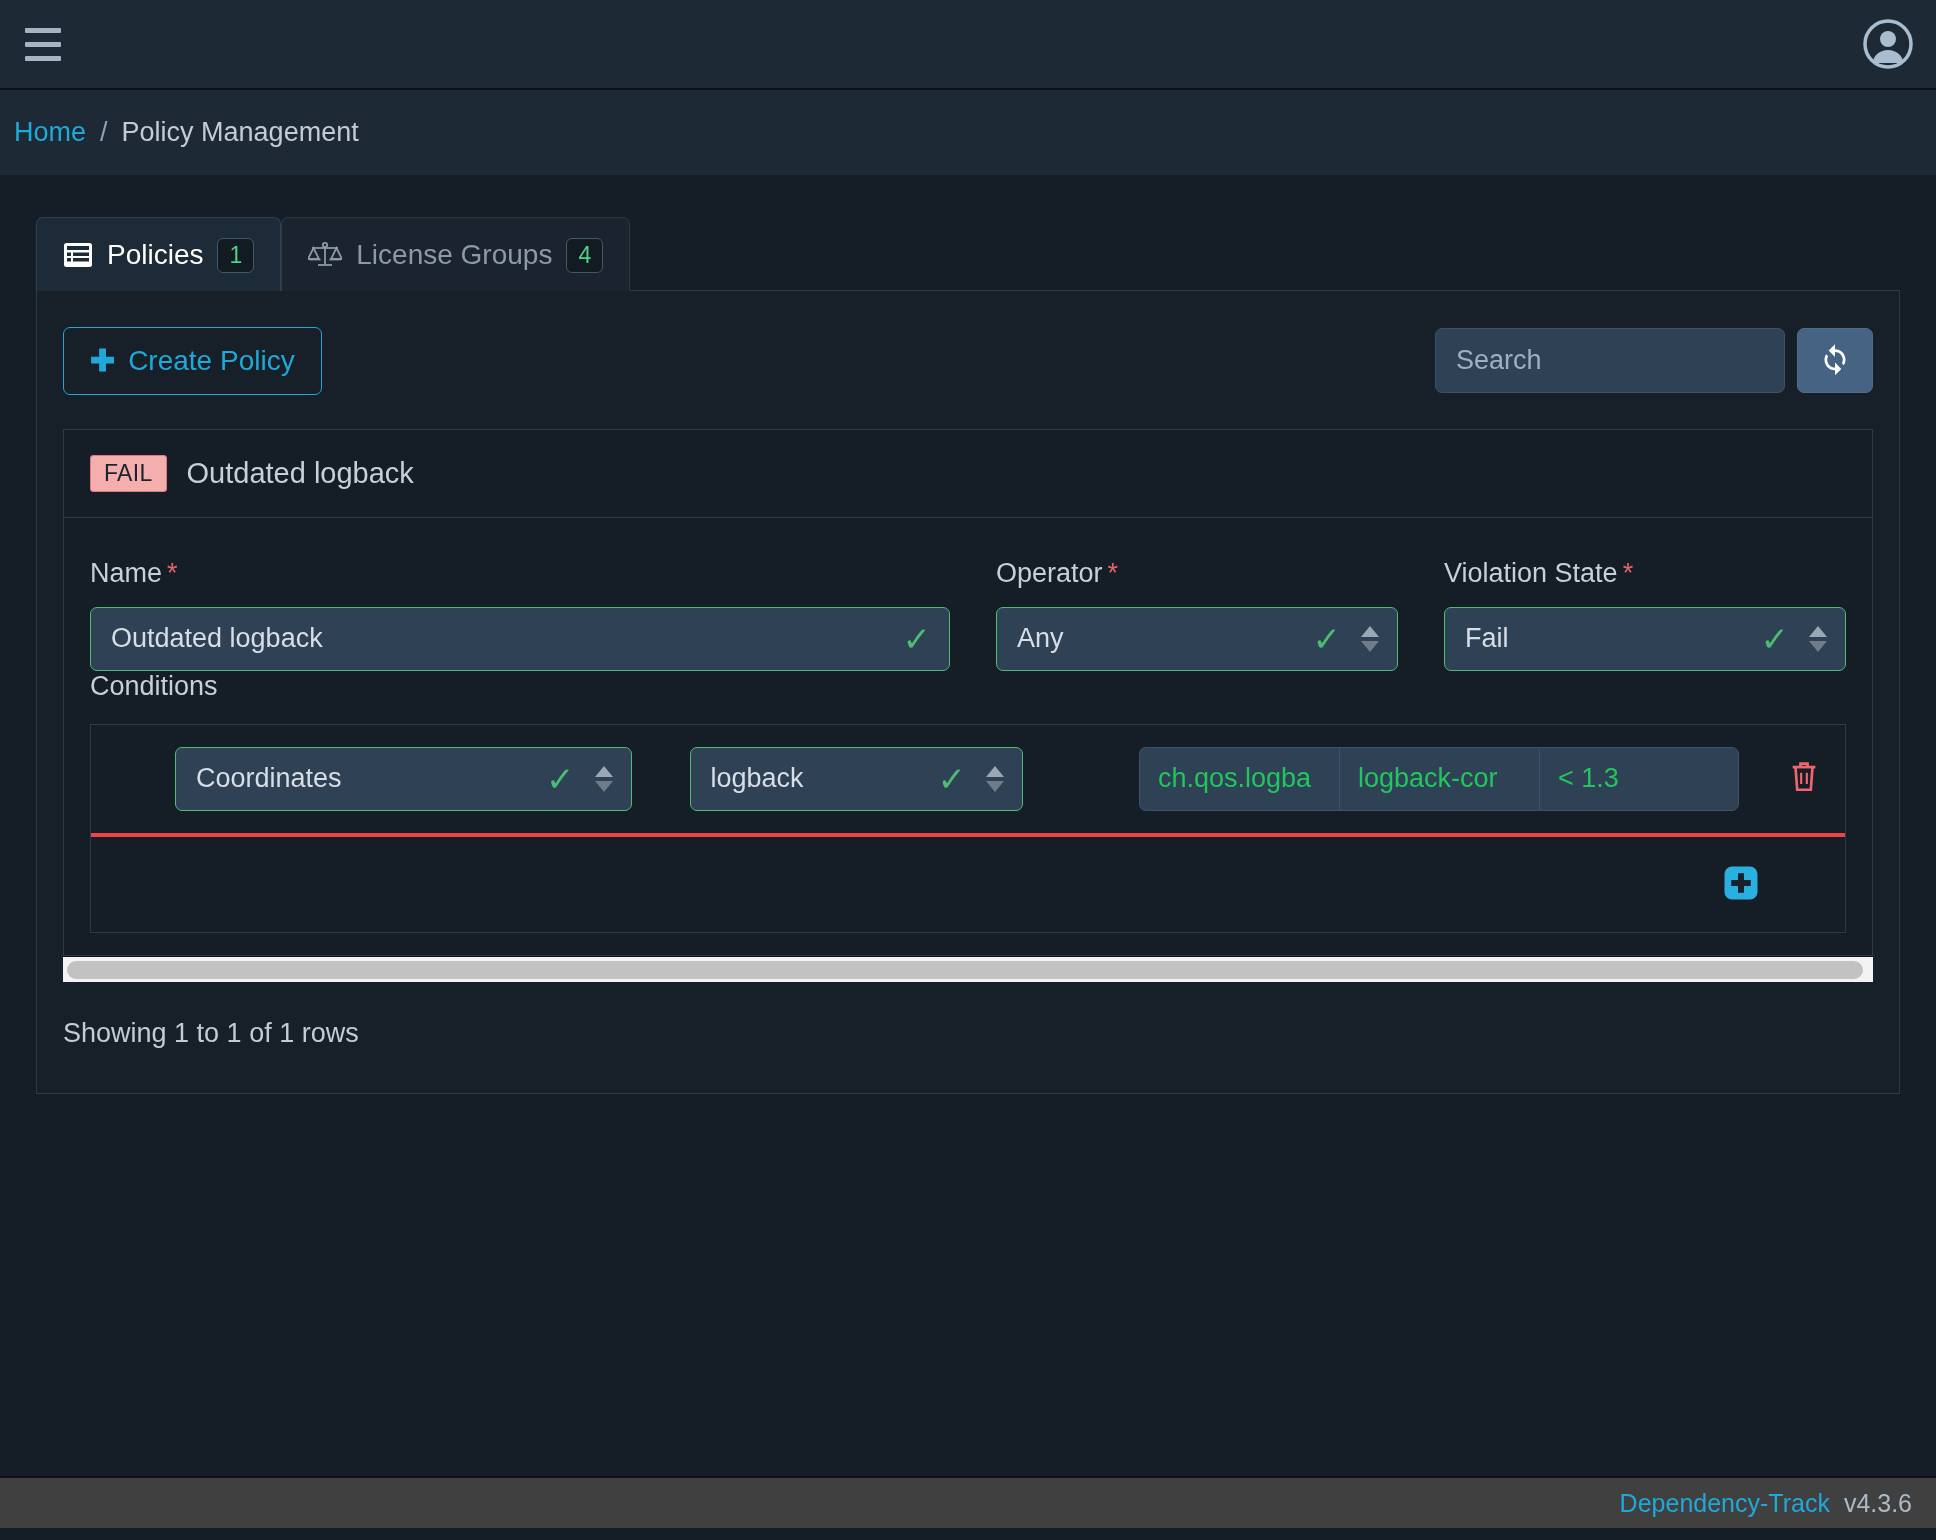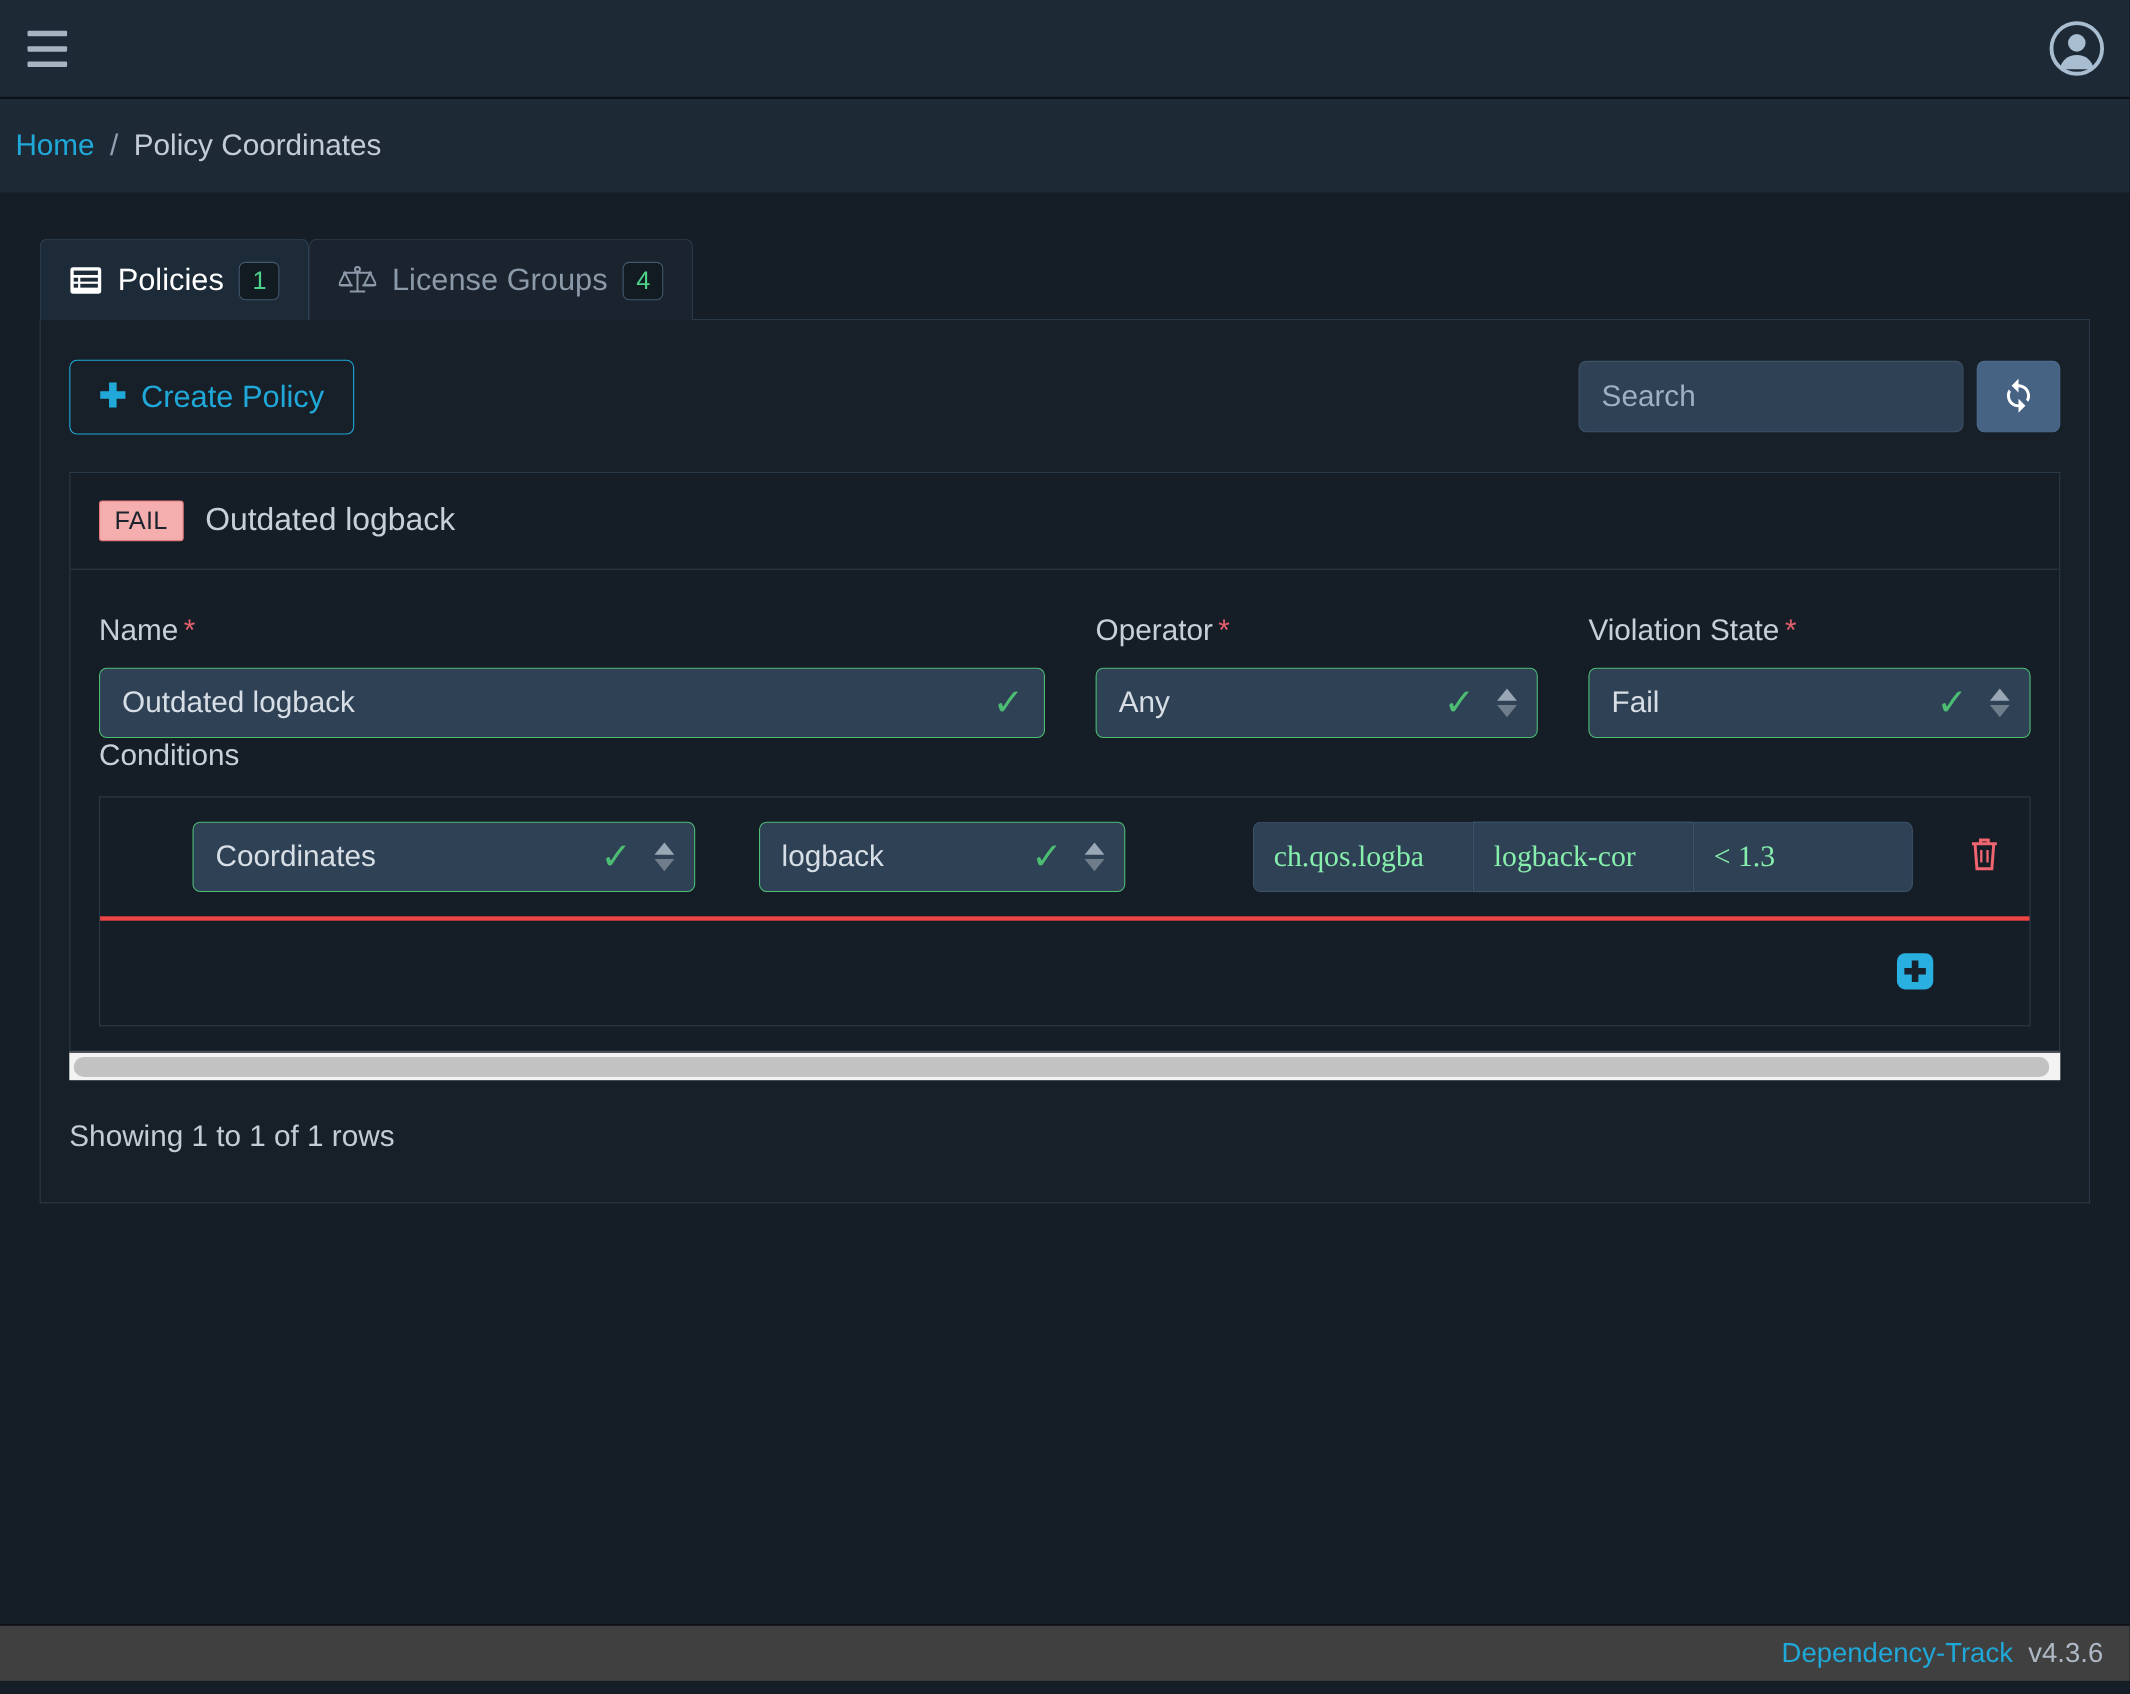--- a/index.html
+++ b/index.html
@@ -220,29 +220,28 @@
     width: 480px;
     margin-left: 60px;
     margin-right: 58px;
   }
   .cond-sel.second { width: 350px; margin-left: 0; }
 
   .input-group { display: flex; margin-left: 58px; }
   .ig-item {
     background: #2e4155;
     border: 1px solid #3d5167;
-    color: #86efac;
+    color: #22c55e;
     font-size: 27px;
     height: 64px;
     display: flex; align-items: center;
     padding: 0 18px;
     white-space: nowrap;
     overflow: hidden;
     cursor: text;
-    font-family: Liberation Serif, serif;
   }
   .ig-item.a { width: 200px; border-radius: 7px 0 0 7px; border-right: none; }
   .ig-item.b { width: 200px; border-right: none; }
   .ig-item.c { width: 200px; border-radius: 0 7px 7px 0; }
 
   .trash-btn {
     margin-left: 48px;
     background: none; border: none; cursor: pointer;
     display: flex; align-items: center;
   }
@@ -330,21 +329,21 @@
       <circle cx="26" cy="26" r="23" fill="none" stroke="#a9bdd1" stroke-width="3.5"></circle>
       <circle cx="26" cy="21" r="8" fill="#a9bdd1"></circle>
       <path d="M11 45 a15 13 0 0 1 30 0 z" fill="#a9bdd1"></path>
     </svg>
   </div>
 </div>
 
 <div class="breadcrumb-bar">
   <span class="crumb-link">Home</span>
   <span class="crumb-sep">/</span>
-  <span class="crumb-cur">Policy Coordinates</span>
+  <span class="crumb-cur">Policy Management</span>
 </div>
 
 <div class="page">
 
   <div class="tabs">
     <div class="tab active">
       <span class="tab-icon">
         <svg width="30" height="26" viewBox="0 0 30 26">
           <rect x="1" y="1" width="28" height="24" rx="2.5" fill="#ffffff"></rect>
           <rect x="4" y="4" width="22" height="4" fill="#1d2b39"></rect>

